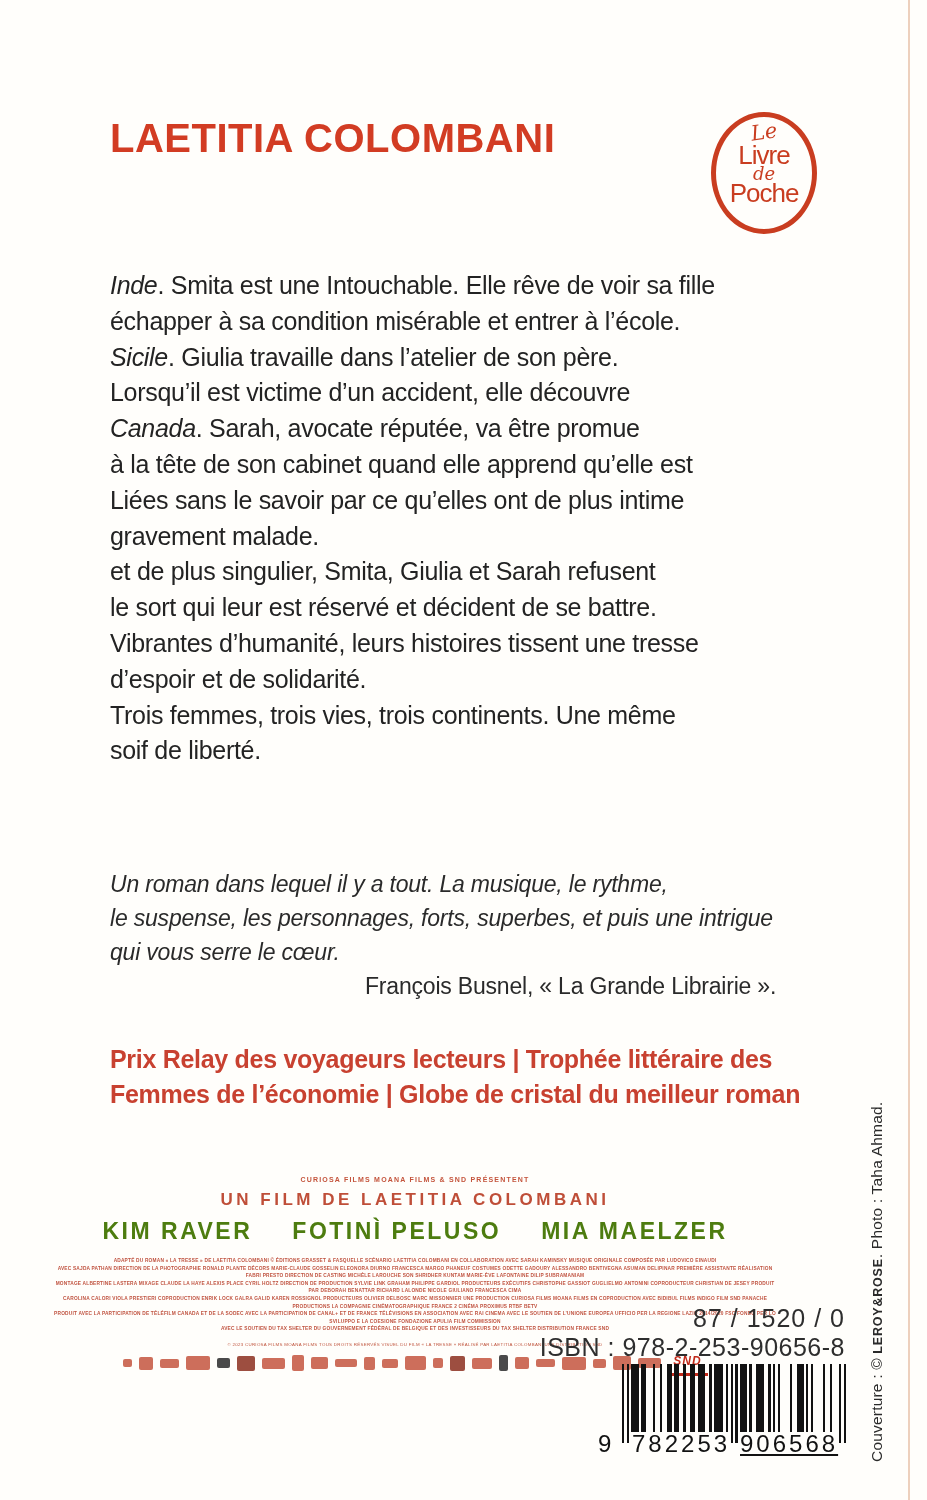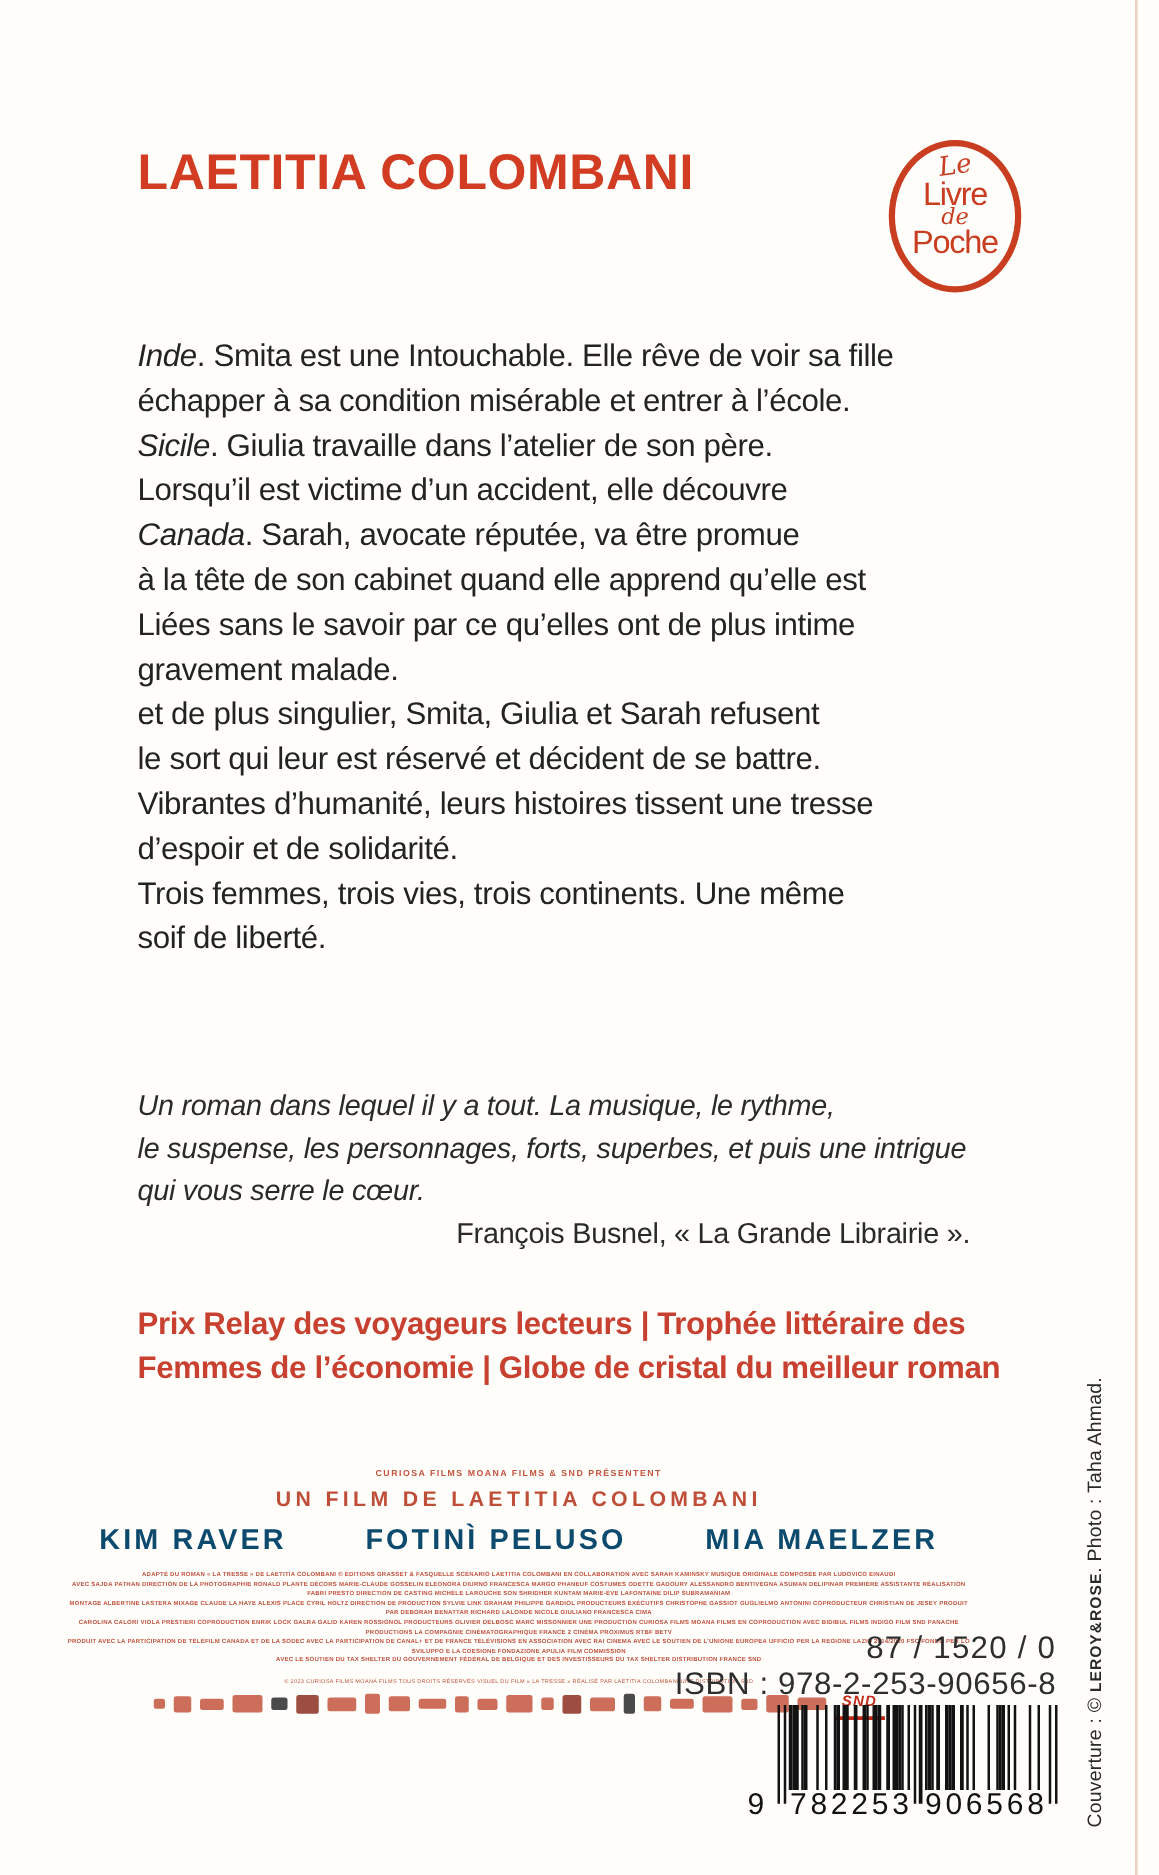--- a/index.html
+++ b/index.html
@@ -39,22 +39,22 @@
   .quote-attr{font-style:normal; padding-left:255px;}
 
   
   .awards{position:absolute; left:110px; top:1042px; width:720px;
     font-size:25px; line-height:35px; font-weight:700; color:#c84130; letter-spacing:-.3px;}
 
   
   .film{position:absolute; left:0; top:1176px; width:830px; text-align:center;}
   .presenter{font-size:7px; color:#c4543c; letter-spacing:1.2px; font-weight:700;}
   .filmby{margin-top:7px; font-size:17px; font-weight:700; color:#bf4e38; letter-spacing:3.5px;}
-  .cast{margin-top:8px; display:flex; justify-content:center; gap:63px;
-    font-size:23px; font-weight:700; color:#0c4a6e; letter-spacing:2.5px;}
+  .cast{margin-top:8px; display:flex; justify-content:center; gap:40px;
+    font-size:23px; font-weight:700; color:#4d7c0f; letter-spacing:2.5px;}
   .billing{margin:12px auto 0; width:724px; font-size:4.8px; line-height:7.6px;
     color:#c05340; letter-spacing:.2px; font-weight:700;}
   .coprod{margin:9px auto 0; width:560px; font-size:4.4px; color:#c0563f; letter-spacing:.3px;}
   .logos-row{margin:4px auto 0; width:740px; display:flex; align-items:center;
     justify-content:center; gap:7px;}
   .plogo{border-radius:2px; opacity:.85;}
   .snd-logo{width:40px; height:22px; color:#c22a1a; font-weight:700; font-style:italic;
     font-size:12px; line-height:20px; border-bottom:3px solid #c22a1a; letter-spacing:1px;}
 
   
@@ -63,21 +63,21 @@
   .isbn{position:absolute; left:500px; top:1333px; width:345px; text-align:right;
     font-size:25px; color:#2e2e2e; letter-spacing:.5px;}
   .barcode{position:absolute; left:622px; top:1364px; width:226px; height:100px;}
   .bars{display:flex; align-items:flex-start; height:80px;}
   .bc{width:2.36px; height:68px;}
   .bc.on{background:#121212;}
   .bc.g{height:79px;}
   .bc-digits{position:absolute; top:66px; left:0; width:226px; font-size:24px; color:#121212;}
   .bc-d-lead{position:absolute; left:-24px;}
   .bc-g1{position:absolute; left:10px; width:98px; text-align:center; letter-spacing:3px;}
-  .bc-g2{position:absolute; left:118px; width:98px; text-align:left; letter-spacing:3px;}
+  .bc-g2{position:absolute; left:118px; width:98px; text-align:left; letter-spacing:3px;text-decoration:underline;}
 
   
   .vcredit{position:absolute; left:868px; top:1462px; transform:rotate(-90deg);
     transform-origin:0 0; white-space:nowrap; font-size:15.5px; color:#2a2a2a;
     letter-spacing:.2px;}
   .vcredit .studio{font-size:12.5px; font-weight:700; letter-spacing:.8px;}
 </style>
 </head>
 <body>
 

